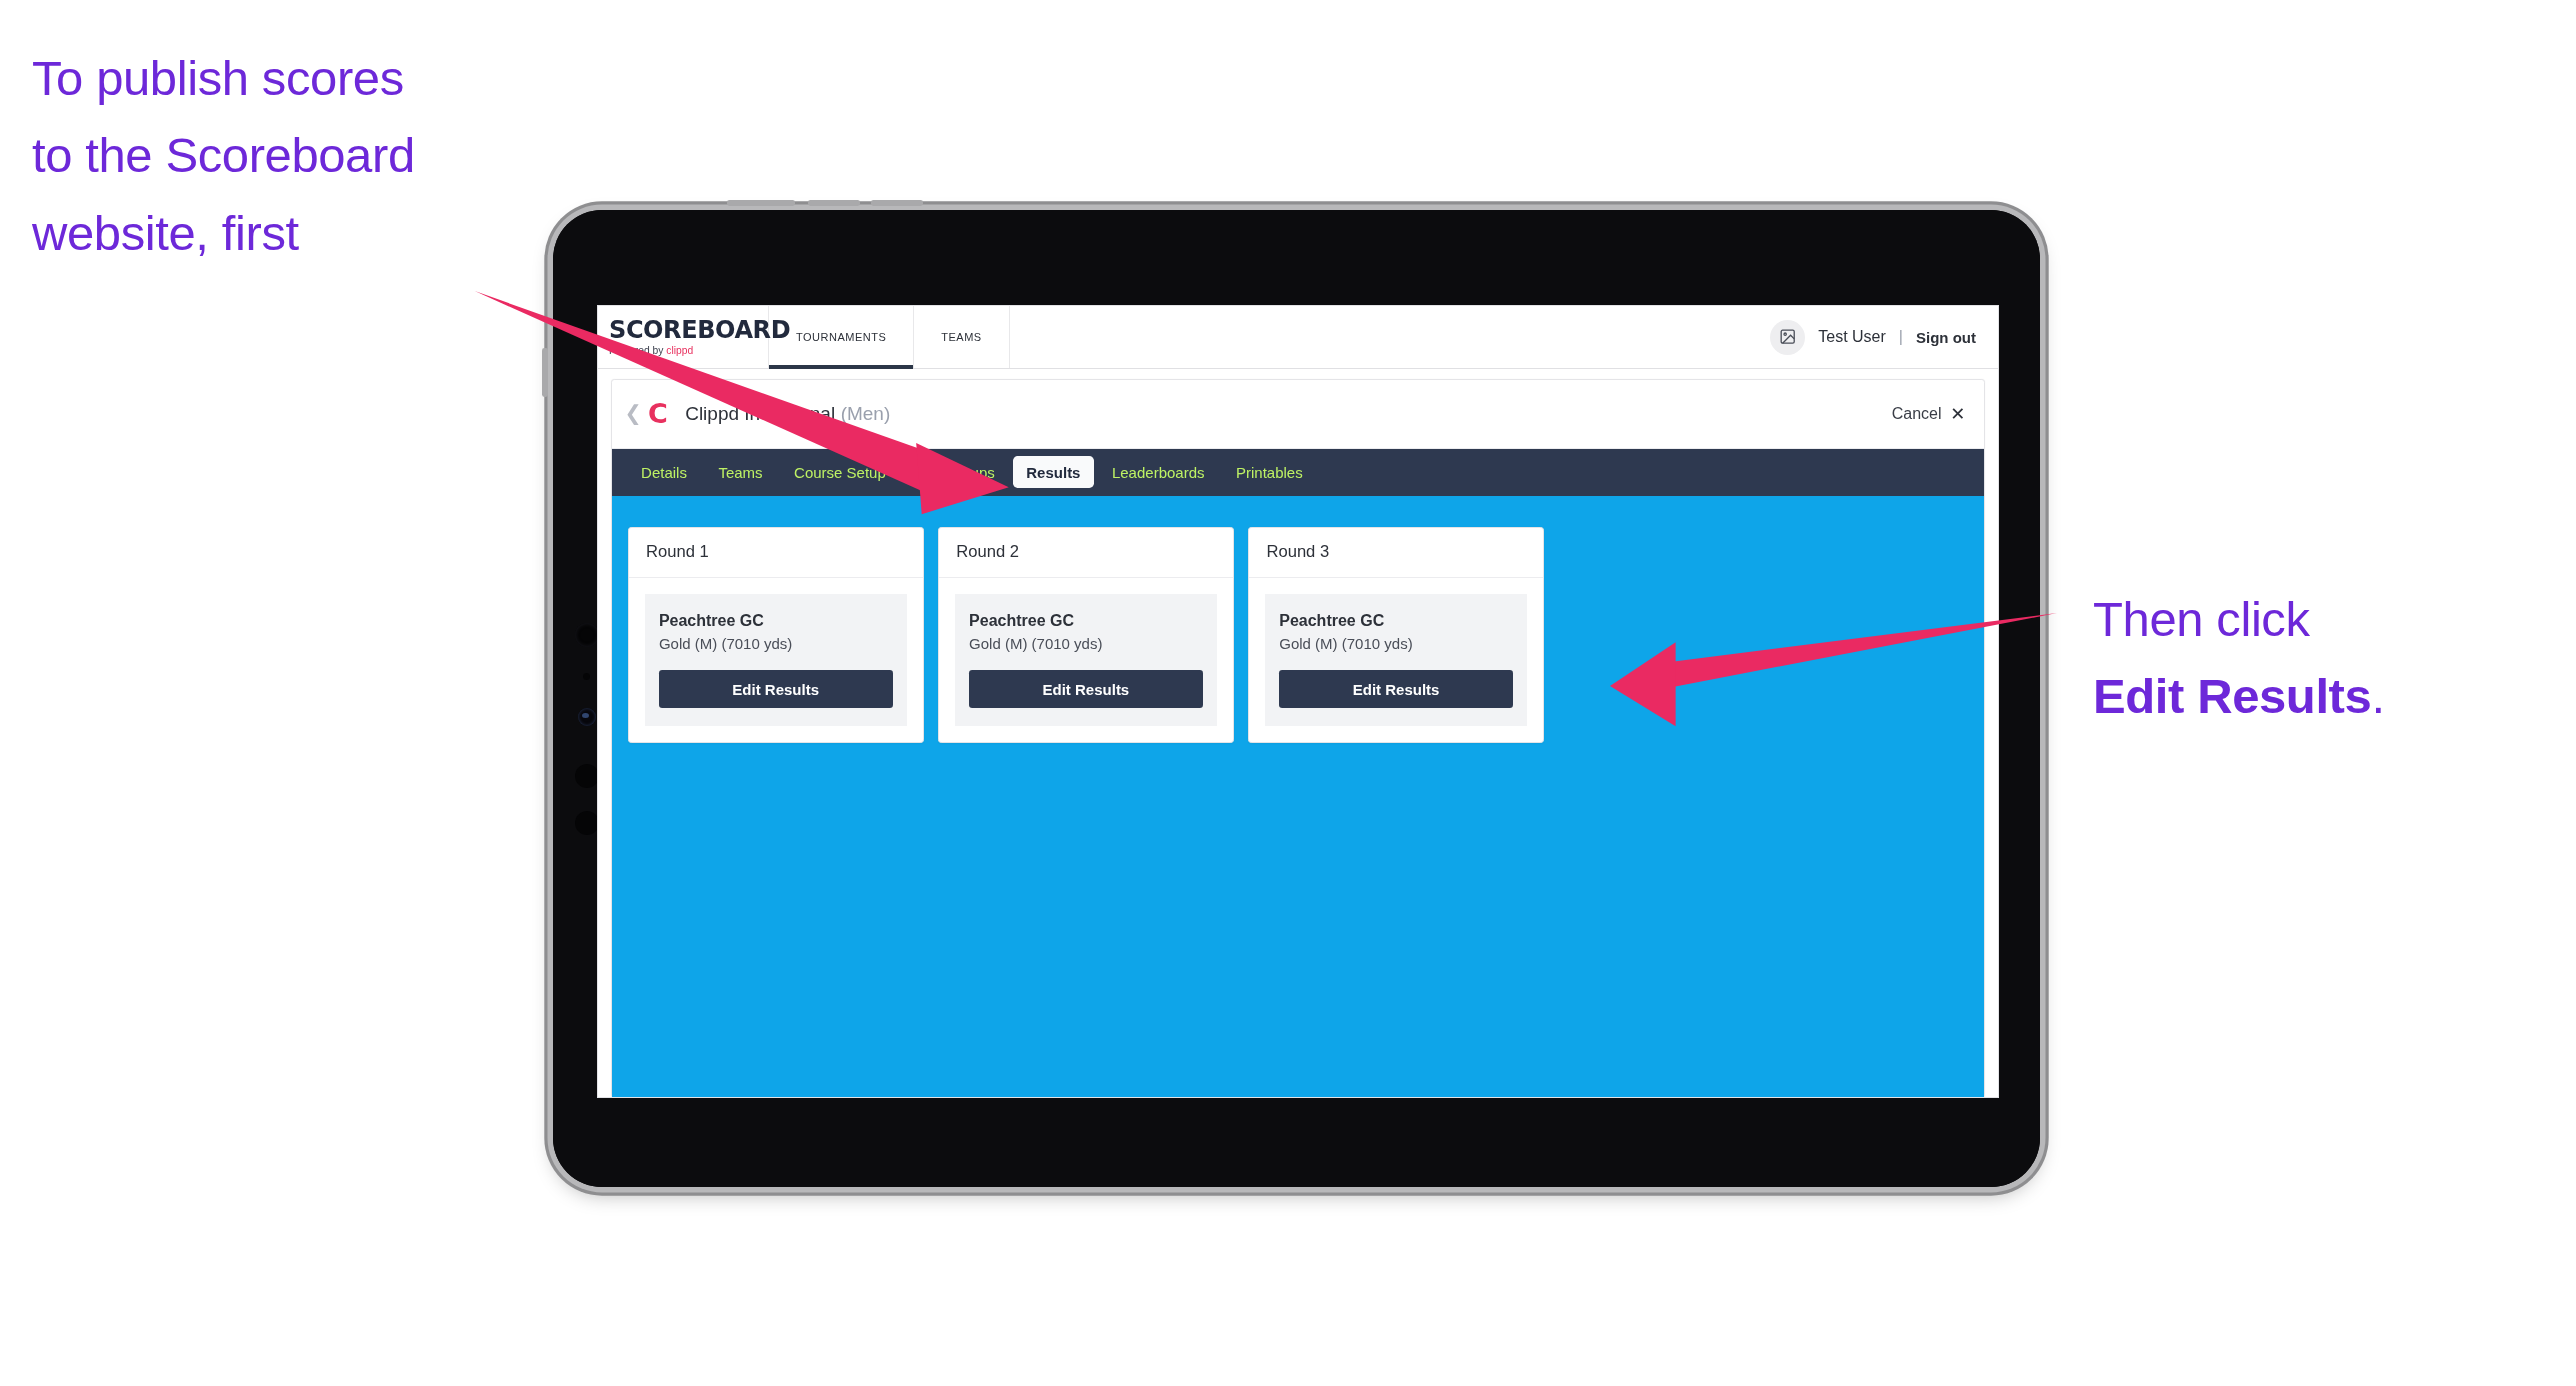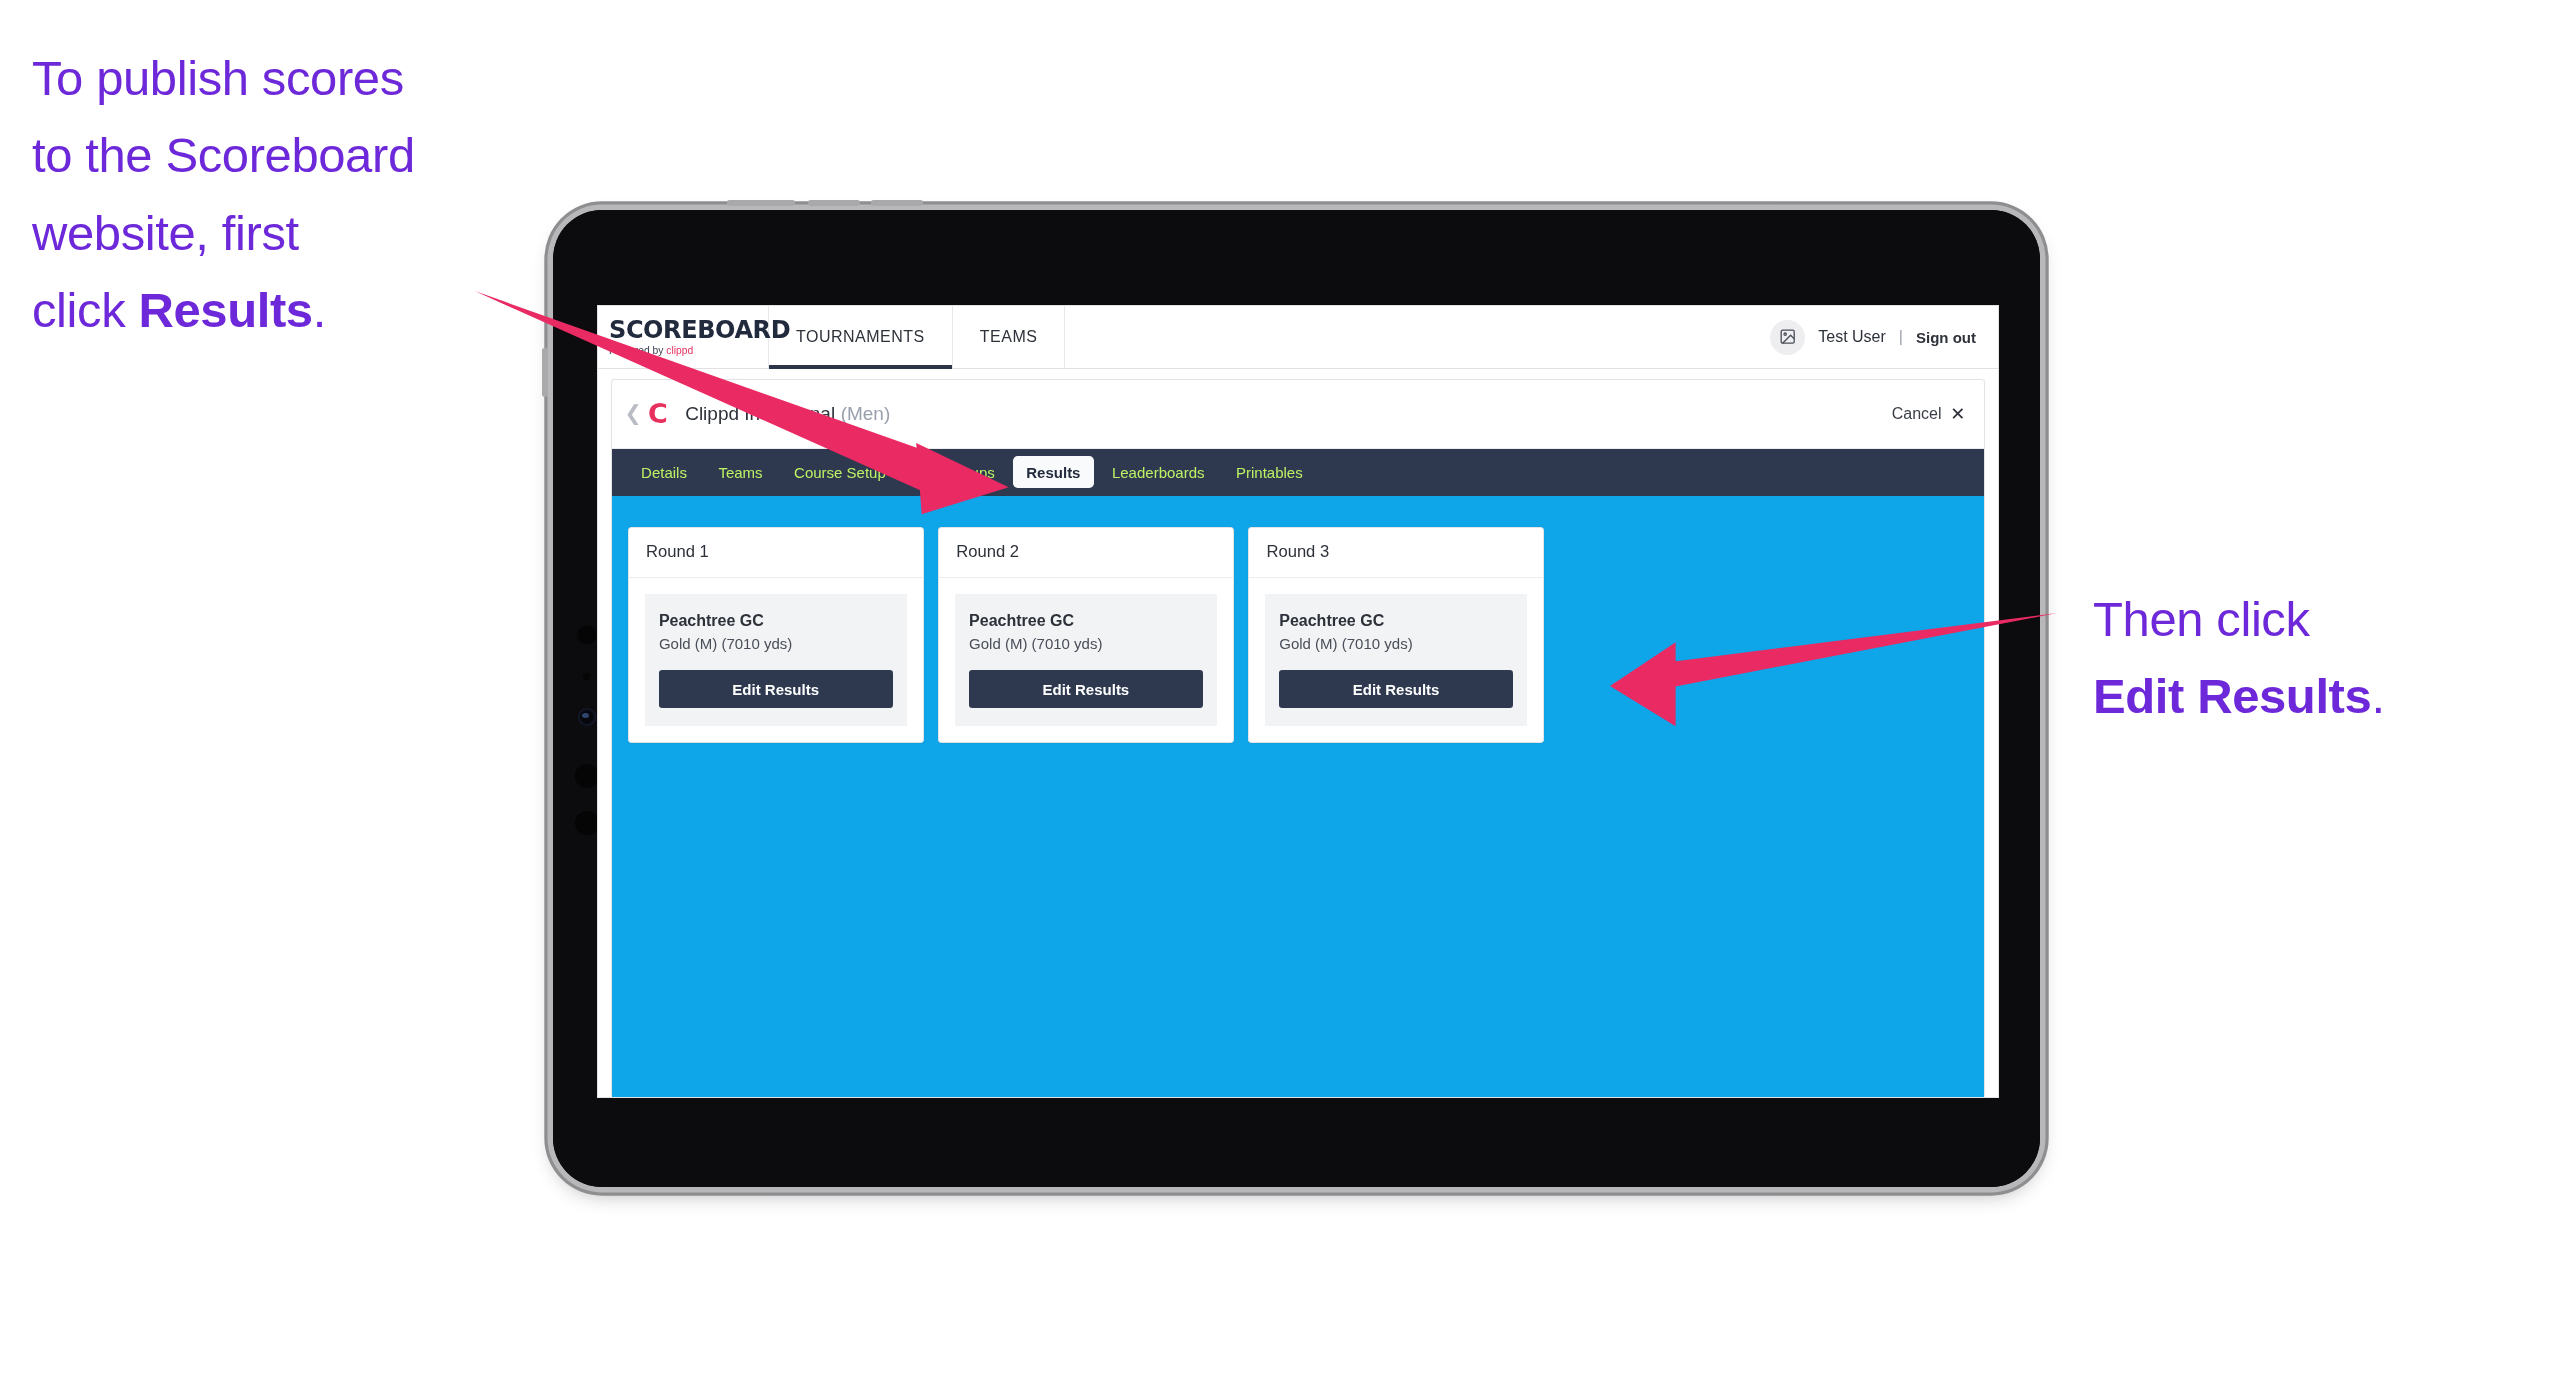--- a/index.html
+++ b/index.html
@@ -178,21 +178,21 @@
     line-height: 1;
   }
   #brand-tagline .brand-accent {
     color: #e8315f;
     font-weight: 400;
   }
   .top-tab {
     display: flex;
     align-items: center;
     padding: 0 27px;
-    font-size: 16px;
+    font-size: 11px;
     letter-spacing: 0.5px;
     color: #2d3139;
     border-right: 0.8px solid #e8e8ea;
     position: relative;
     box-sizing: border-box;
   }
   .top-tab.active::after {
     content: "";
     position: absolute;
     left: 0; right: 0; bottom: -0.8px;
@@ -374,21 +374,20 @@
     font-weight: 600;
   }
 </style>
 </head>
 <body>
 
 <div class="annotation" id="annotation-left">
   <div>To publish scores</div>
   <div>to the Scoreboard</div>
   <div>website, first</div>
-  <div><span>click </span><b>Results</b><span>.</span></div>
 </div>
 
 <div class="annotation" id="annotation-right">
   <div>Then click</div>
   <div><b>Edit Results</b><span>.</span></div>
 </div>
 
 <div id="tablet">
   <div id="tablet-inner-bezel"></div>
 

